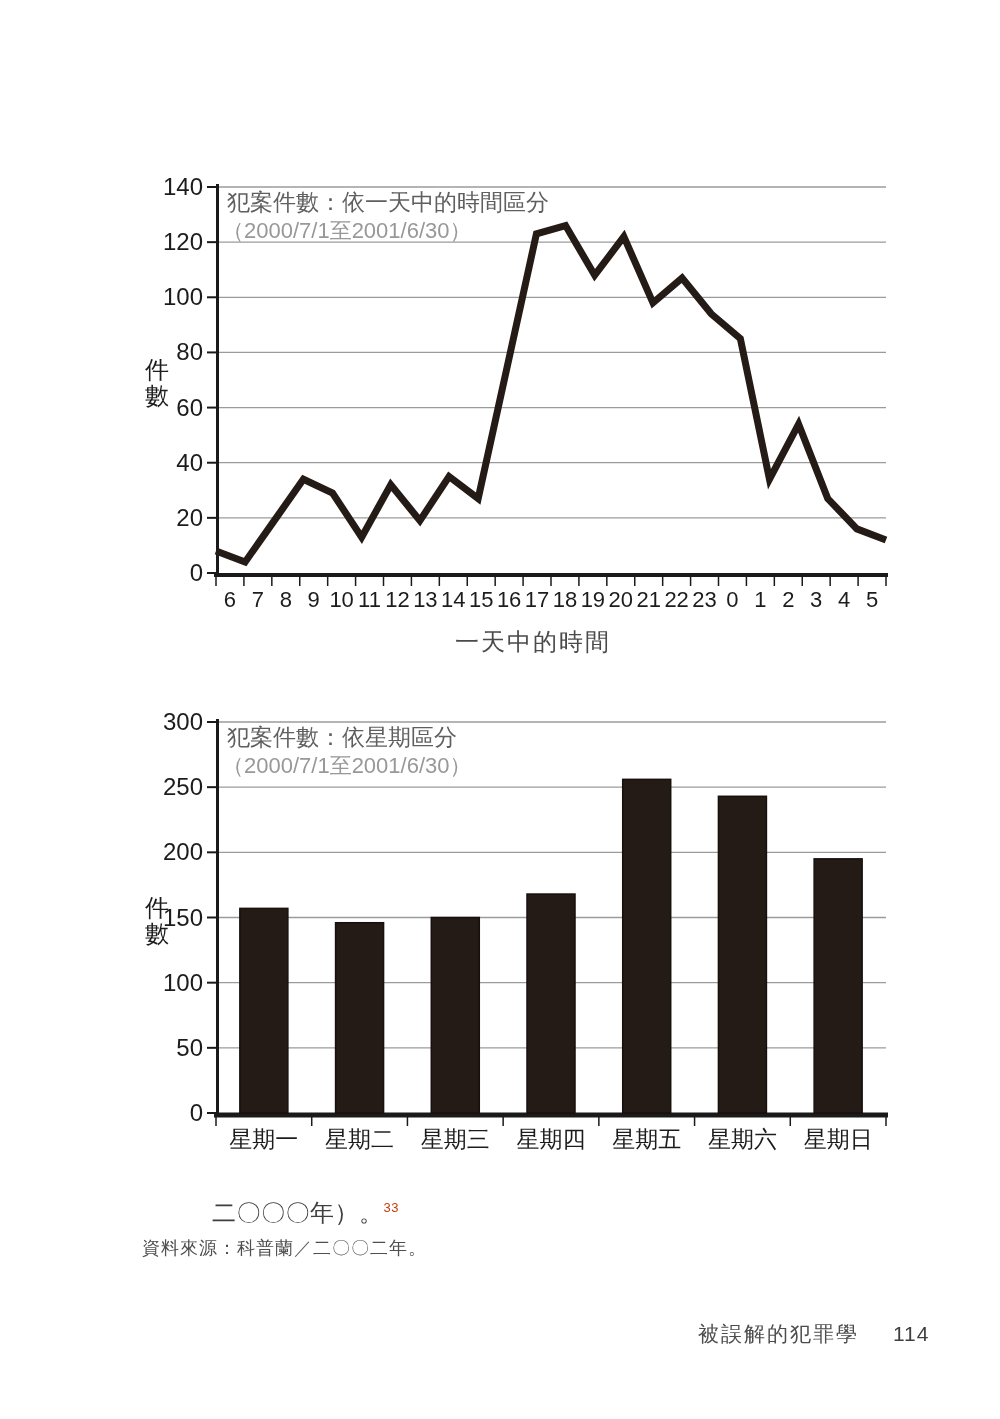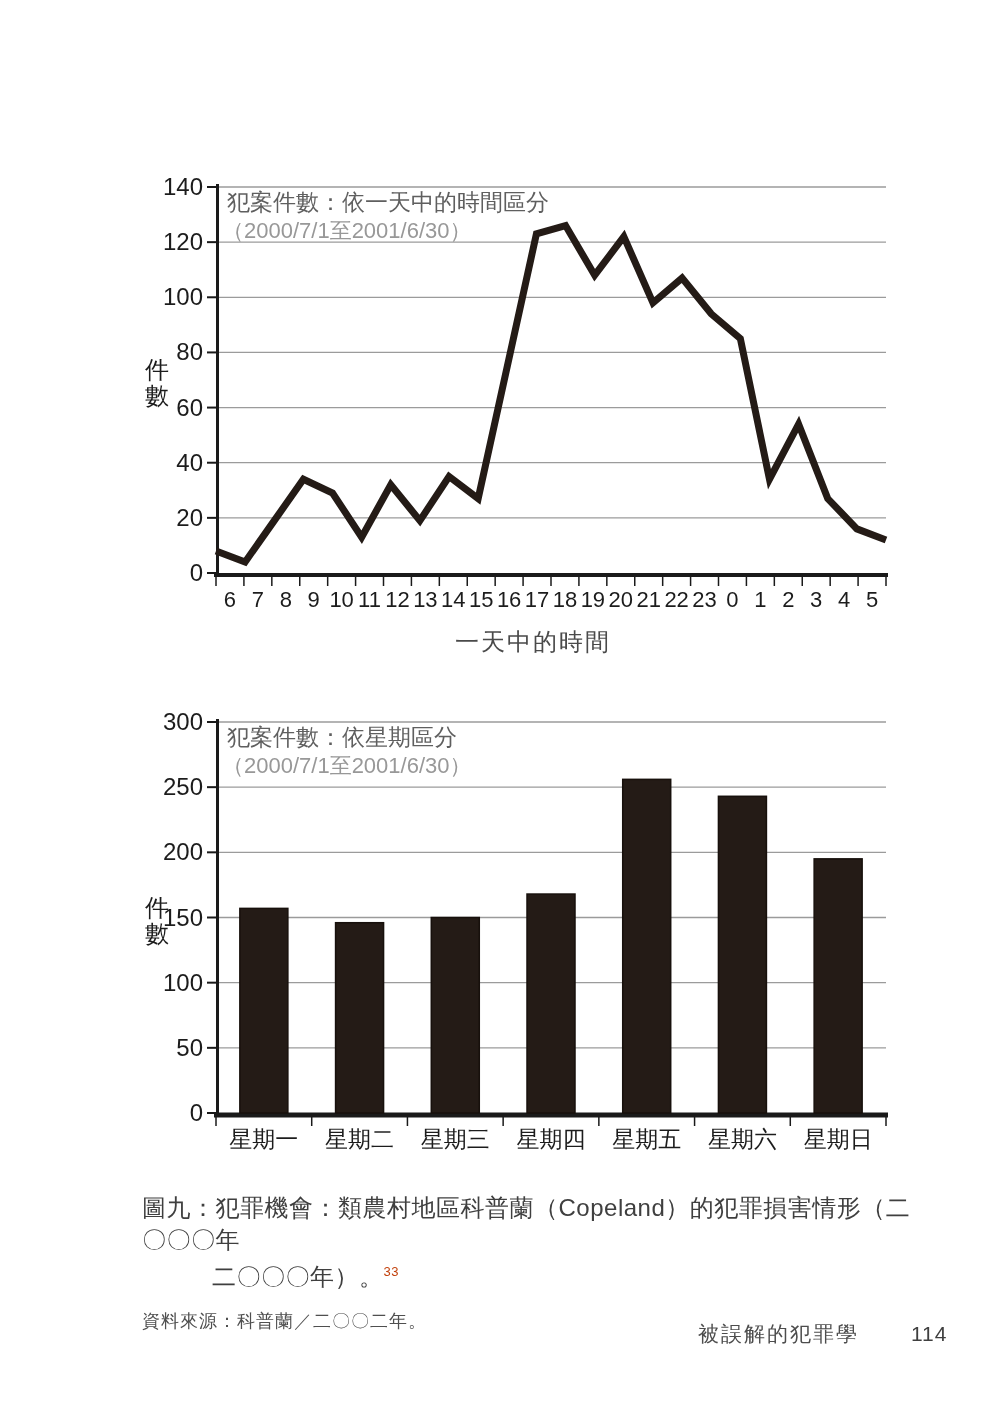--- a/index.html
+++ b/index.html
@@ -14,26 +14,26 @@
   svg{position:absolute;left:0;display:block;}
   #chart-hourly{top:0;}
   #chart-weekly{top:680px;}
   .caption{
     position:absolute;left:142px;top:1192px;width:790px;
     color:#3f3f3f;font-size:24px;line-height:32px;letter-spacing:0.5px;
   }
   .caption .cap-line2{margin-left:70px;}
   .caption sup{font-size:13px;color:#c2410c;}
   .caption .cap-source{
-    margin-top:12px;font-family:Liberation Sans, sans-serif;
+    margin-top:4px;font-family:Liberation Mono, monospace;
     font-size:18px;color:#4f4f4f;letter-spacing:1px;
   }
   .footer{
     position:absolute;left:698px;top:1320px;
-    display:flex;align-items:baseline;gap:52px;
+    display:flex;align-items:baseline;gap:34px;
     font-size:21px;color:#4d4d4d;letter-spacing:2px;
   }
   .footer .page-num{color:#3f3f3f;letter-spacing:1px;}
 </style>
 </head>
 <body>
 
 <div class="page">
 
   <svg id="chart-hourly" width="1000" height="680" viewBox="0 0 1000 680">
@@ -164,21 +164,20 @@
       <rect x="622.7142857142857" y="779.3466666666666" width="48" height="333.6533333333334" fill="#241b16" stroke="#17100c" stroke-width="1.5"></rect>
       <rect x="718.4285714285714" y="796.29" width="48" height="316.71000000000004" fill="#241b16" stroke="#17100c" stroke-width="1.5"></rect>
       <rect x="814.1428571428571" y="858.85" width="48" height="254.14999999999998" fill="#241b16" stroke="#17100c" stroke-width="1.5"></rect>
       <text x="227" y="745" fill="#5f5f5f" font-family="&quot;Liberation Sans&quot;, sans-serif" font-size="23" text-anchor="start">犯案件數：依星期區分</text>
       <text x="222" y="773" fill="#989898" font-family="&quot;Liberation Sans&quot;, sans-serif" font-size="22" text-anchor="start">（2000/7/1至2001/6/30）</text>
       <text x="157" y="915.5" fill="#1c1c1c" font-family="&quot;Liberation Sans&quot;, sans-serif" font-size="24" text-anchor="middle">件</text>
       <text x="157" y="941.5" fill="#1c1c1c" font-family="&quot;Liberation Sans&quot;, sans-serif" font-size="24" text-anchor="middle">數</text>
     </svg>
 
   <div class="caption">
-    <div>圖九：犯罪機會：類農村地區科普蘭（Copeland）的犯罪損害情形（二〇〇〇年</div>
     <div class="cap-line2"><span>二〇〇〇年）。</span><sup>33</sup></div>
     <div class="cap-source">資料來源：科普蘭／二〇〇二年。</div>
   </div>
 
   <div class="footer">
     <span>被誤解的犯罪學</span>
     <span class="page-num">114</span>
   </div>
 
 </div>

